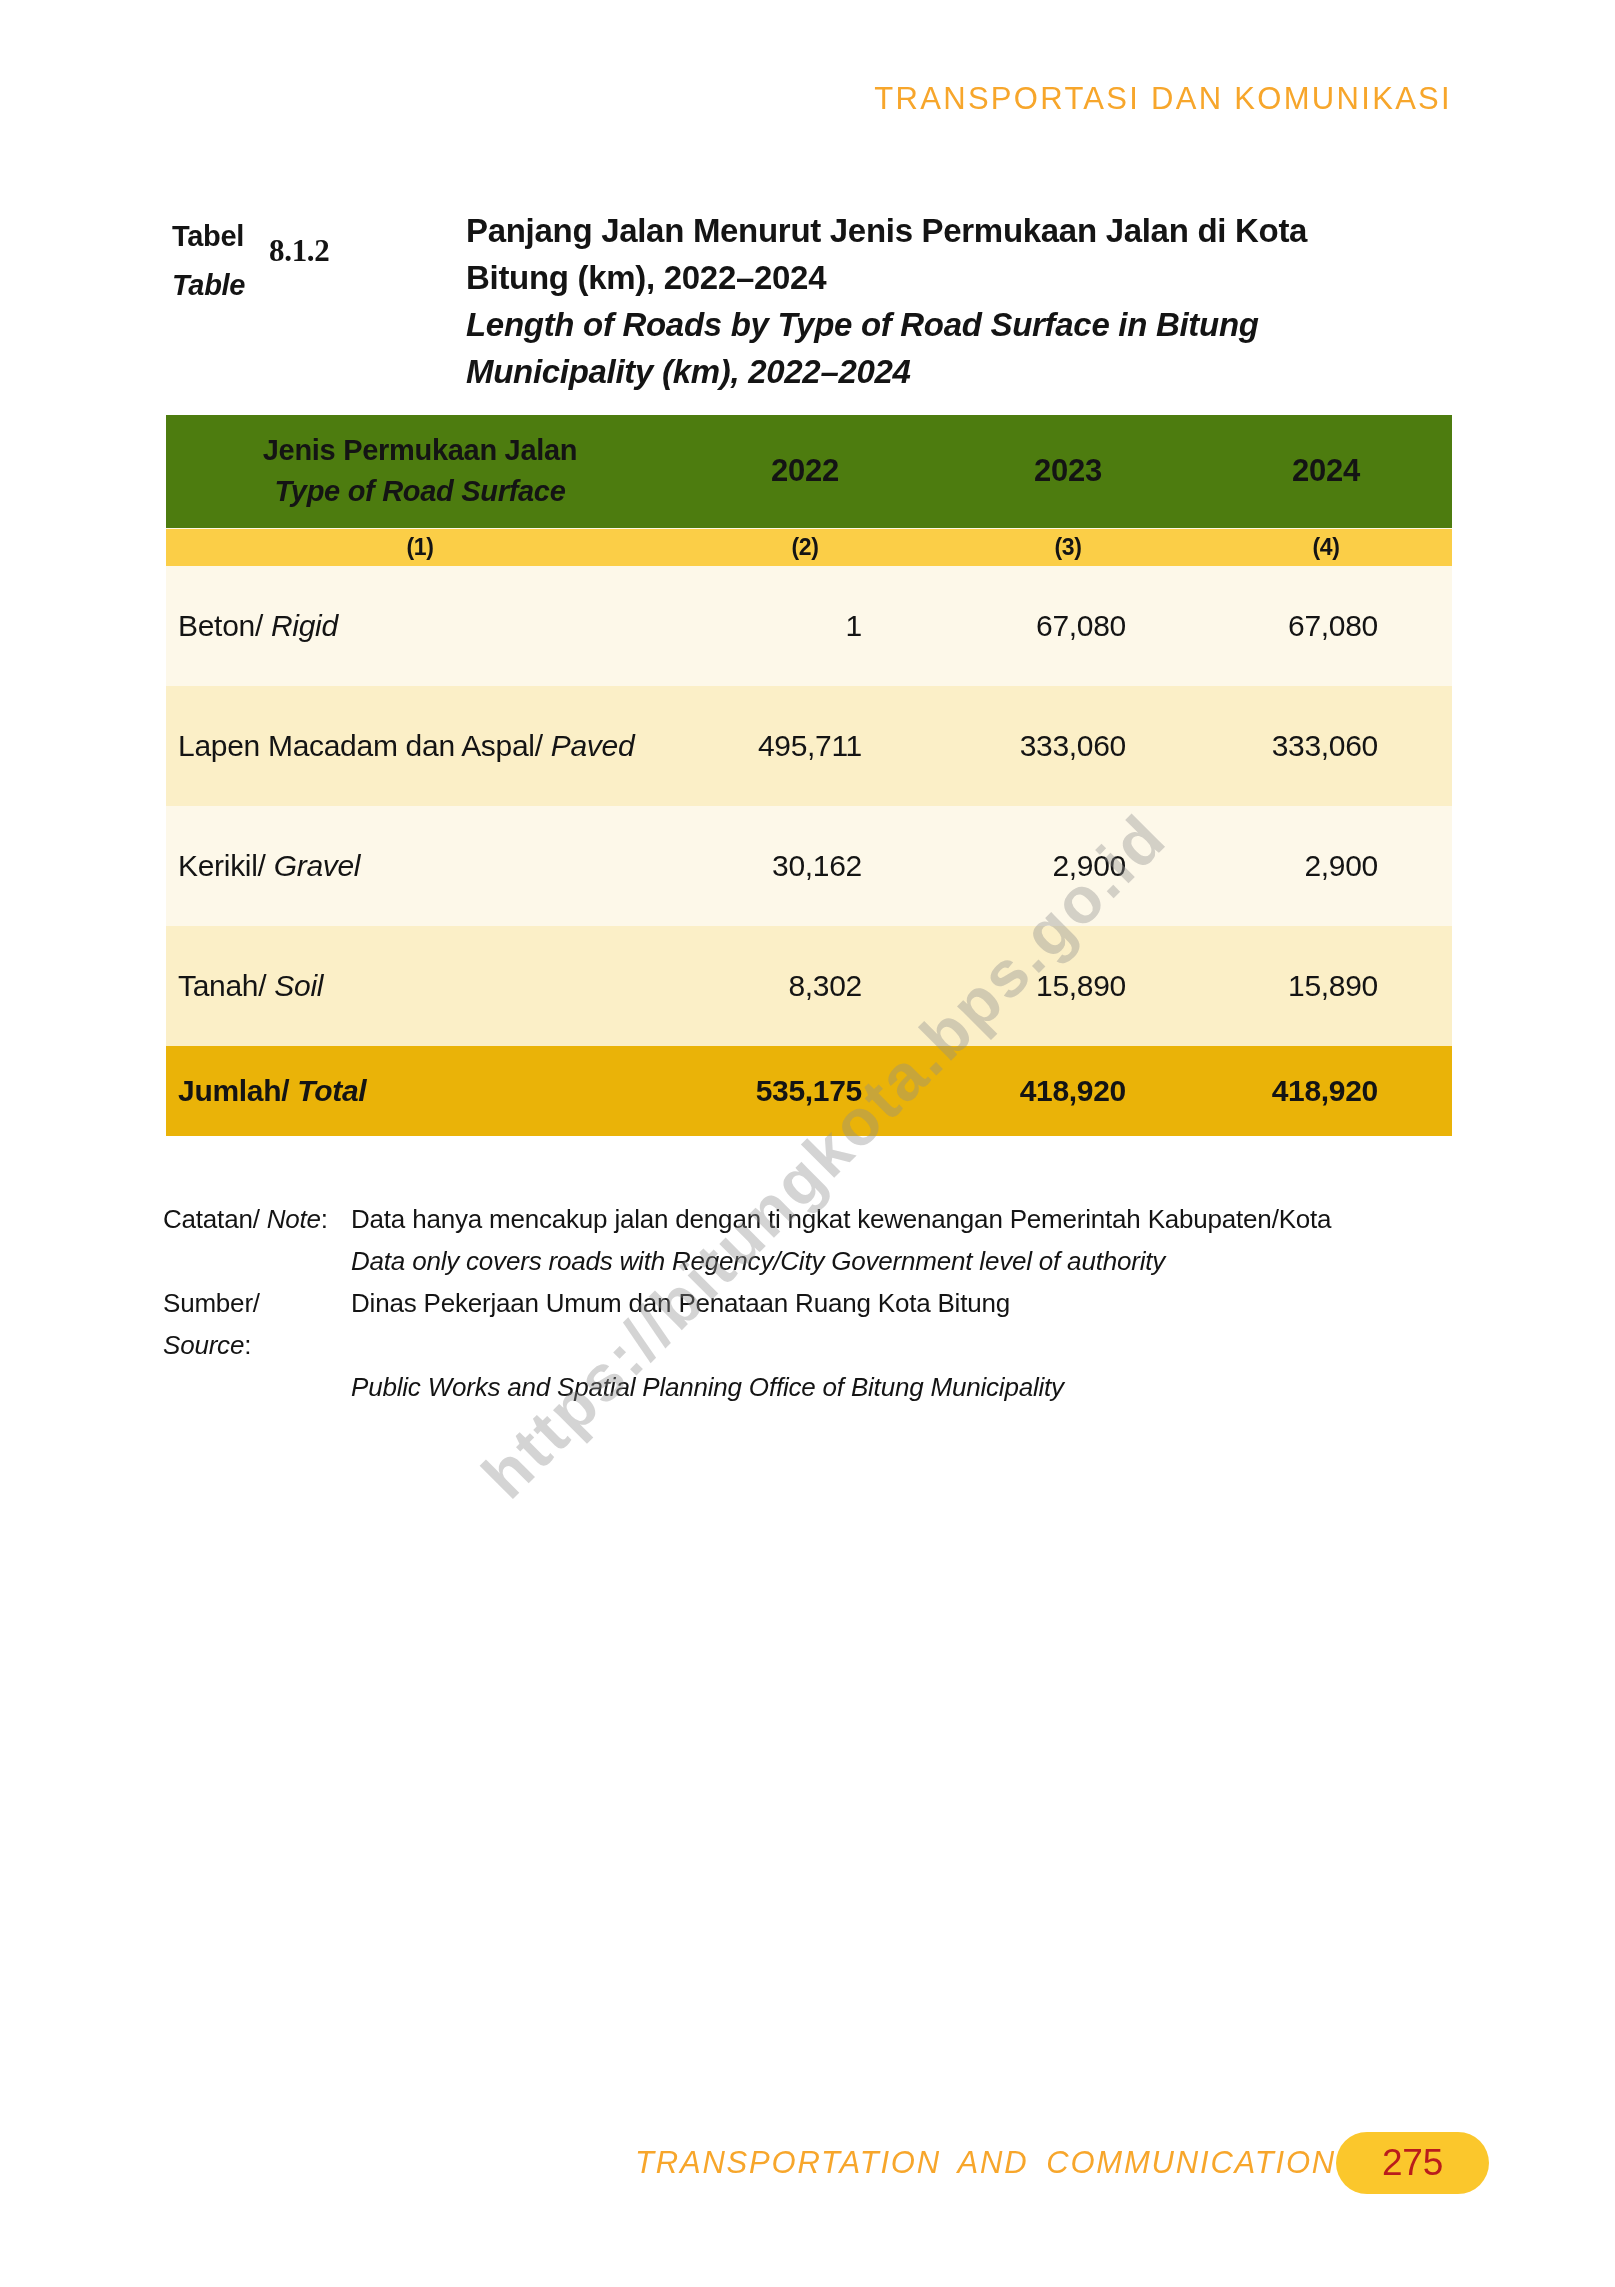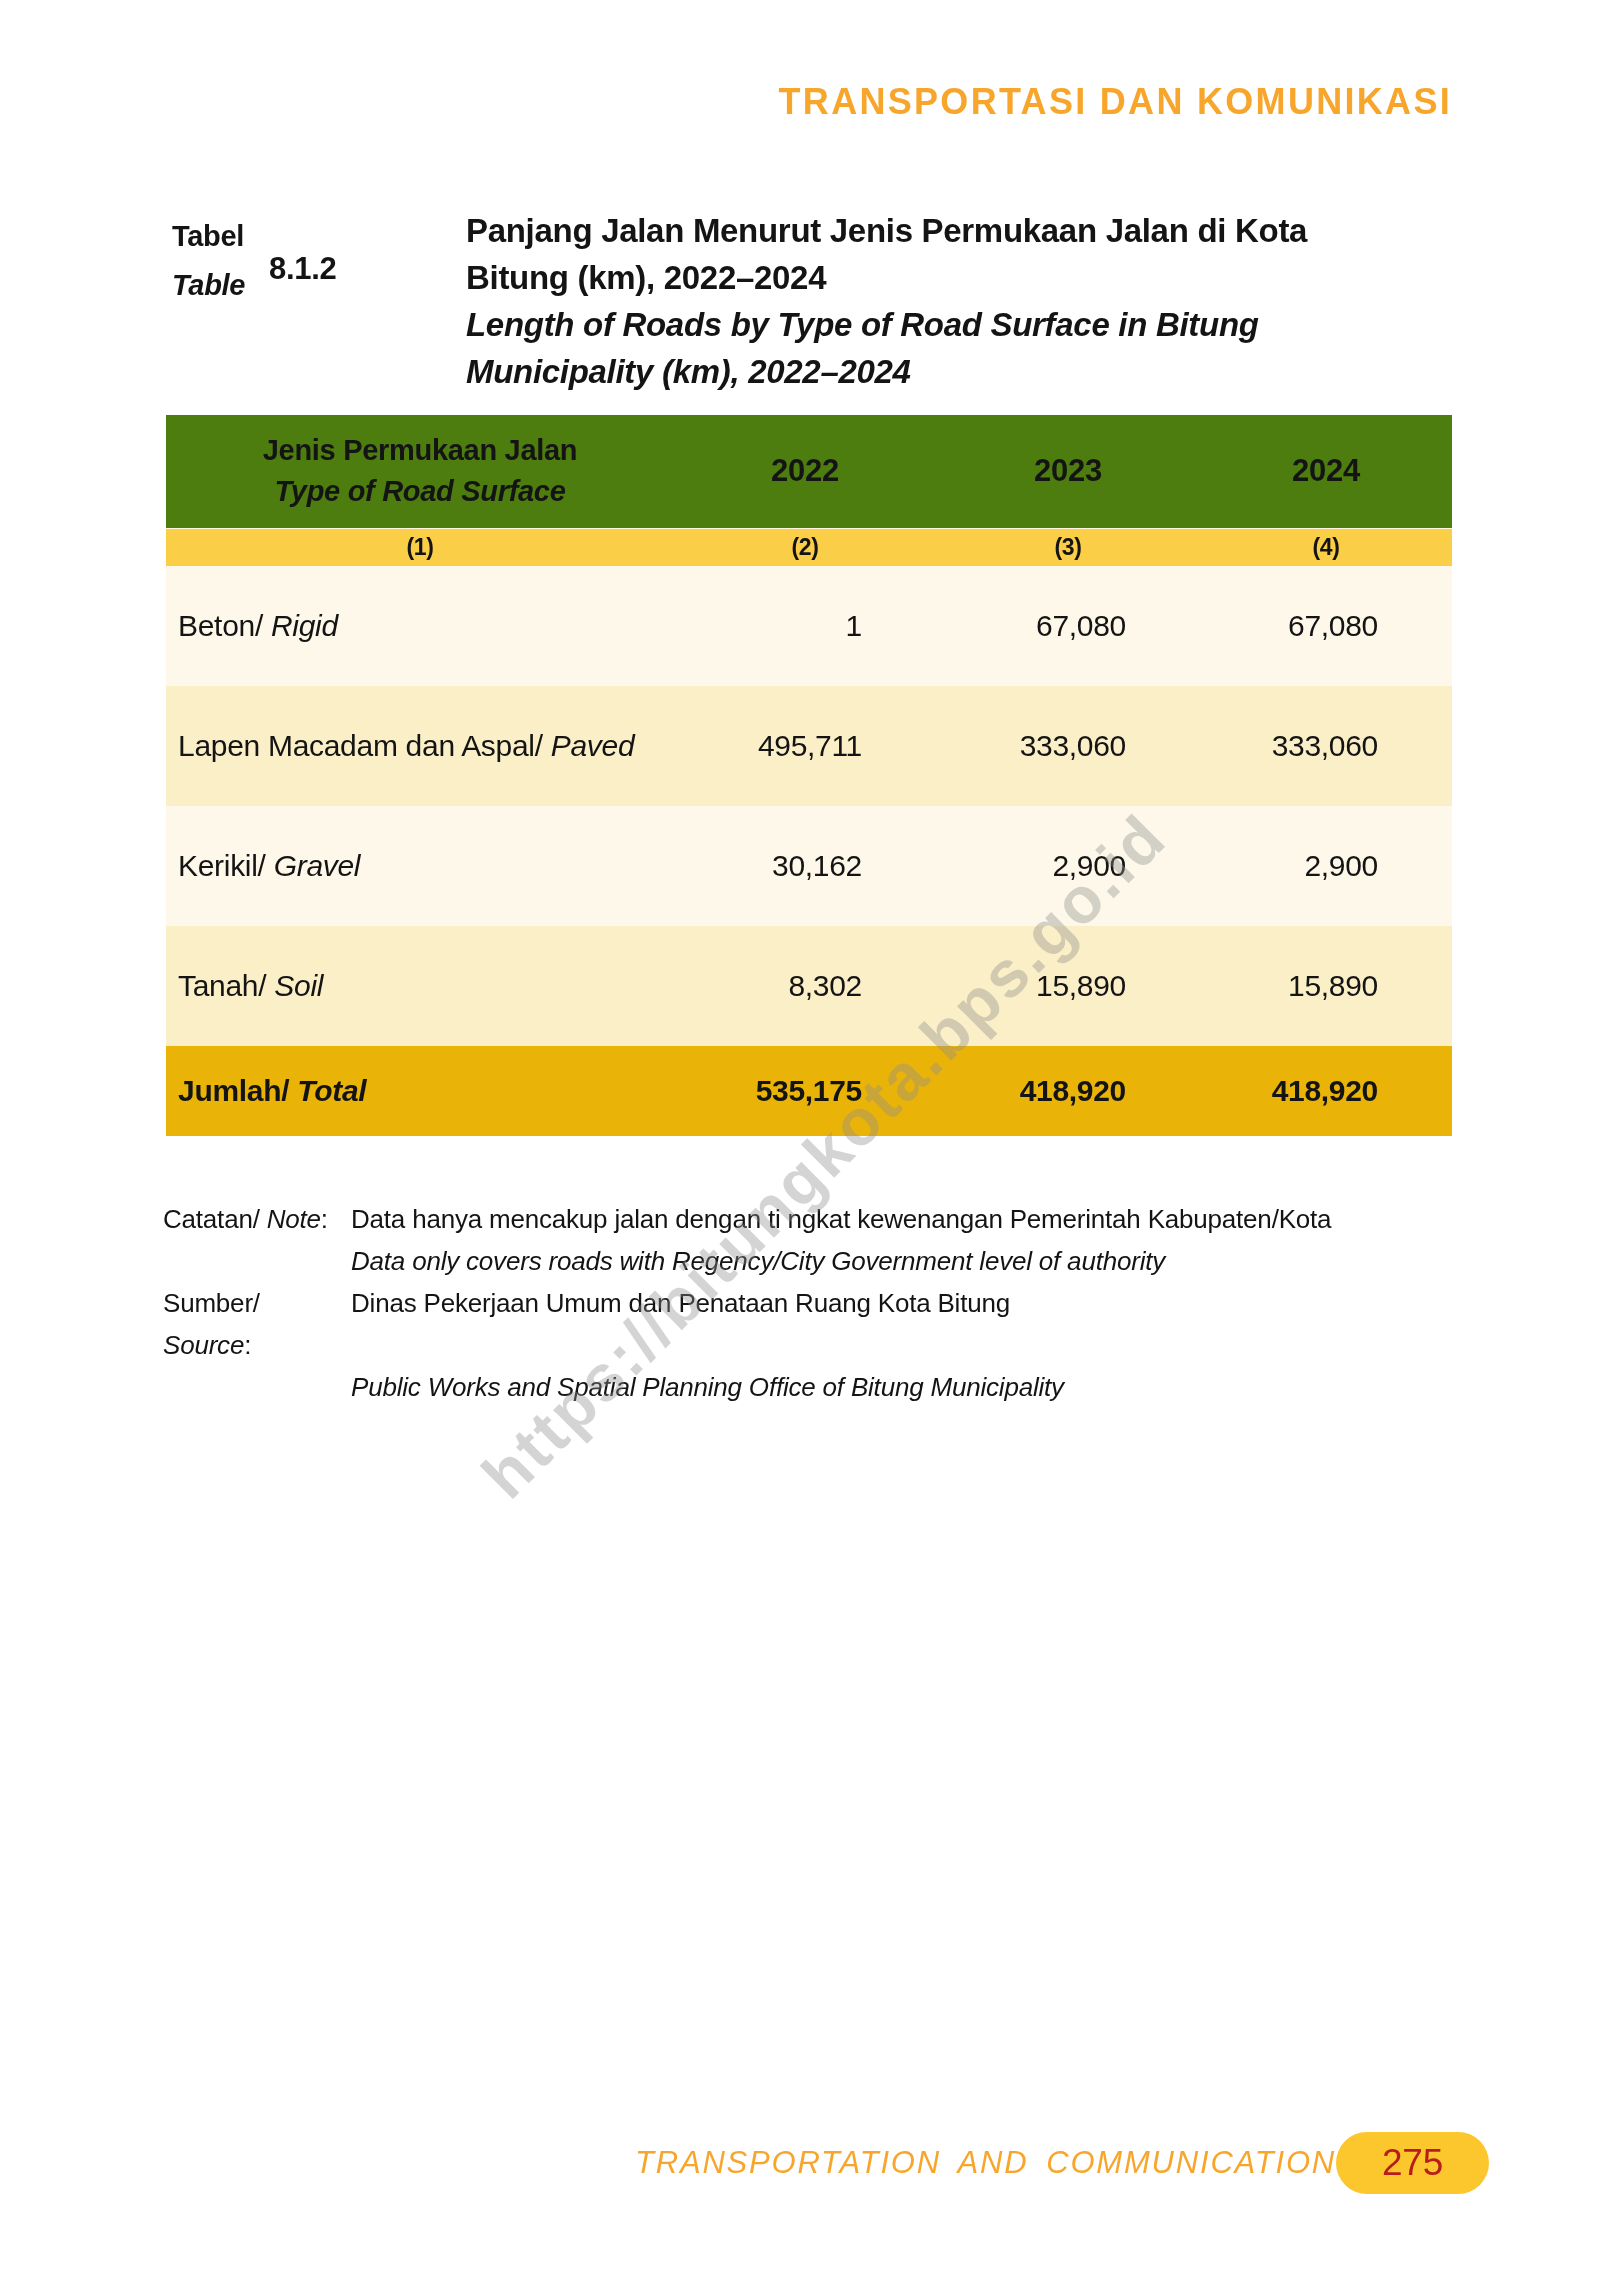--- a/index.html
+++ b/index.html
@@ -10,29 +10,29 @@
     font-family:"Liberation Sans", sans-serif;
     color:#141414;
     overflow:hidden;
     margin:0 auto;
     letter-spacing:-0.3px;
   }
 
   
   .chapter {
     position:absolute; top:81px; right:163px;
-    font-size:36px; letter-spacing:2.3px;
-    color:#F7A62B; font-weight:700;
+    font-size:31px; letter-spacing:2.3px;
+    color:#F7A62B; font-weight:400;
     white-space:nowrap;
   }
 
   
   .tlabel { position:absolute; left:172px; top:212px; font-size:29px; font-weight:bold; line-height:49px; }
   .tlabel .en { font-style:italic; }
-  .tnum   { position:absolute; left:269px; top:251px; font-size:31px; font-weight:bold; }
+  .tnum   { position:absolute; left:269px; top:233px; font-size:31px; font-weight:bold;font-family:Liberation Serif, serif; }
   .ttitle { position:absolute; left:466px; top:207px; width:1006px;
             font-size:33px; font-weight:bold; line-height:47px; }
   .ttitle .en { font-style:italic; }
 
   
   .tablewrap { position:absolute; left:166px; top:415px; width:1286px; z-index:1; }
   table { border-collapse:collapse; table-layout:fixed; width:1286px; }
   col.c1 { width:508px; } col.c2 { width:262px; } col.c3 { width:264px; } col.c4 { width:252px; }
   th, td { margin:0; border:0; vertical-align:middle; font-weight:normal; }
 

